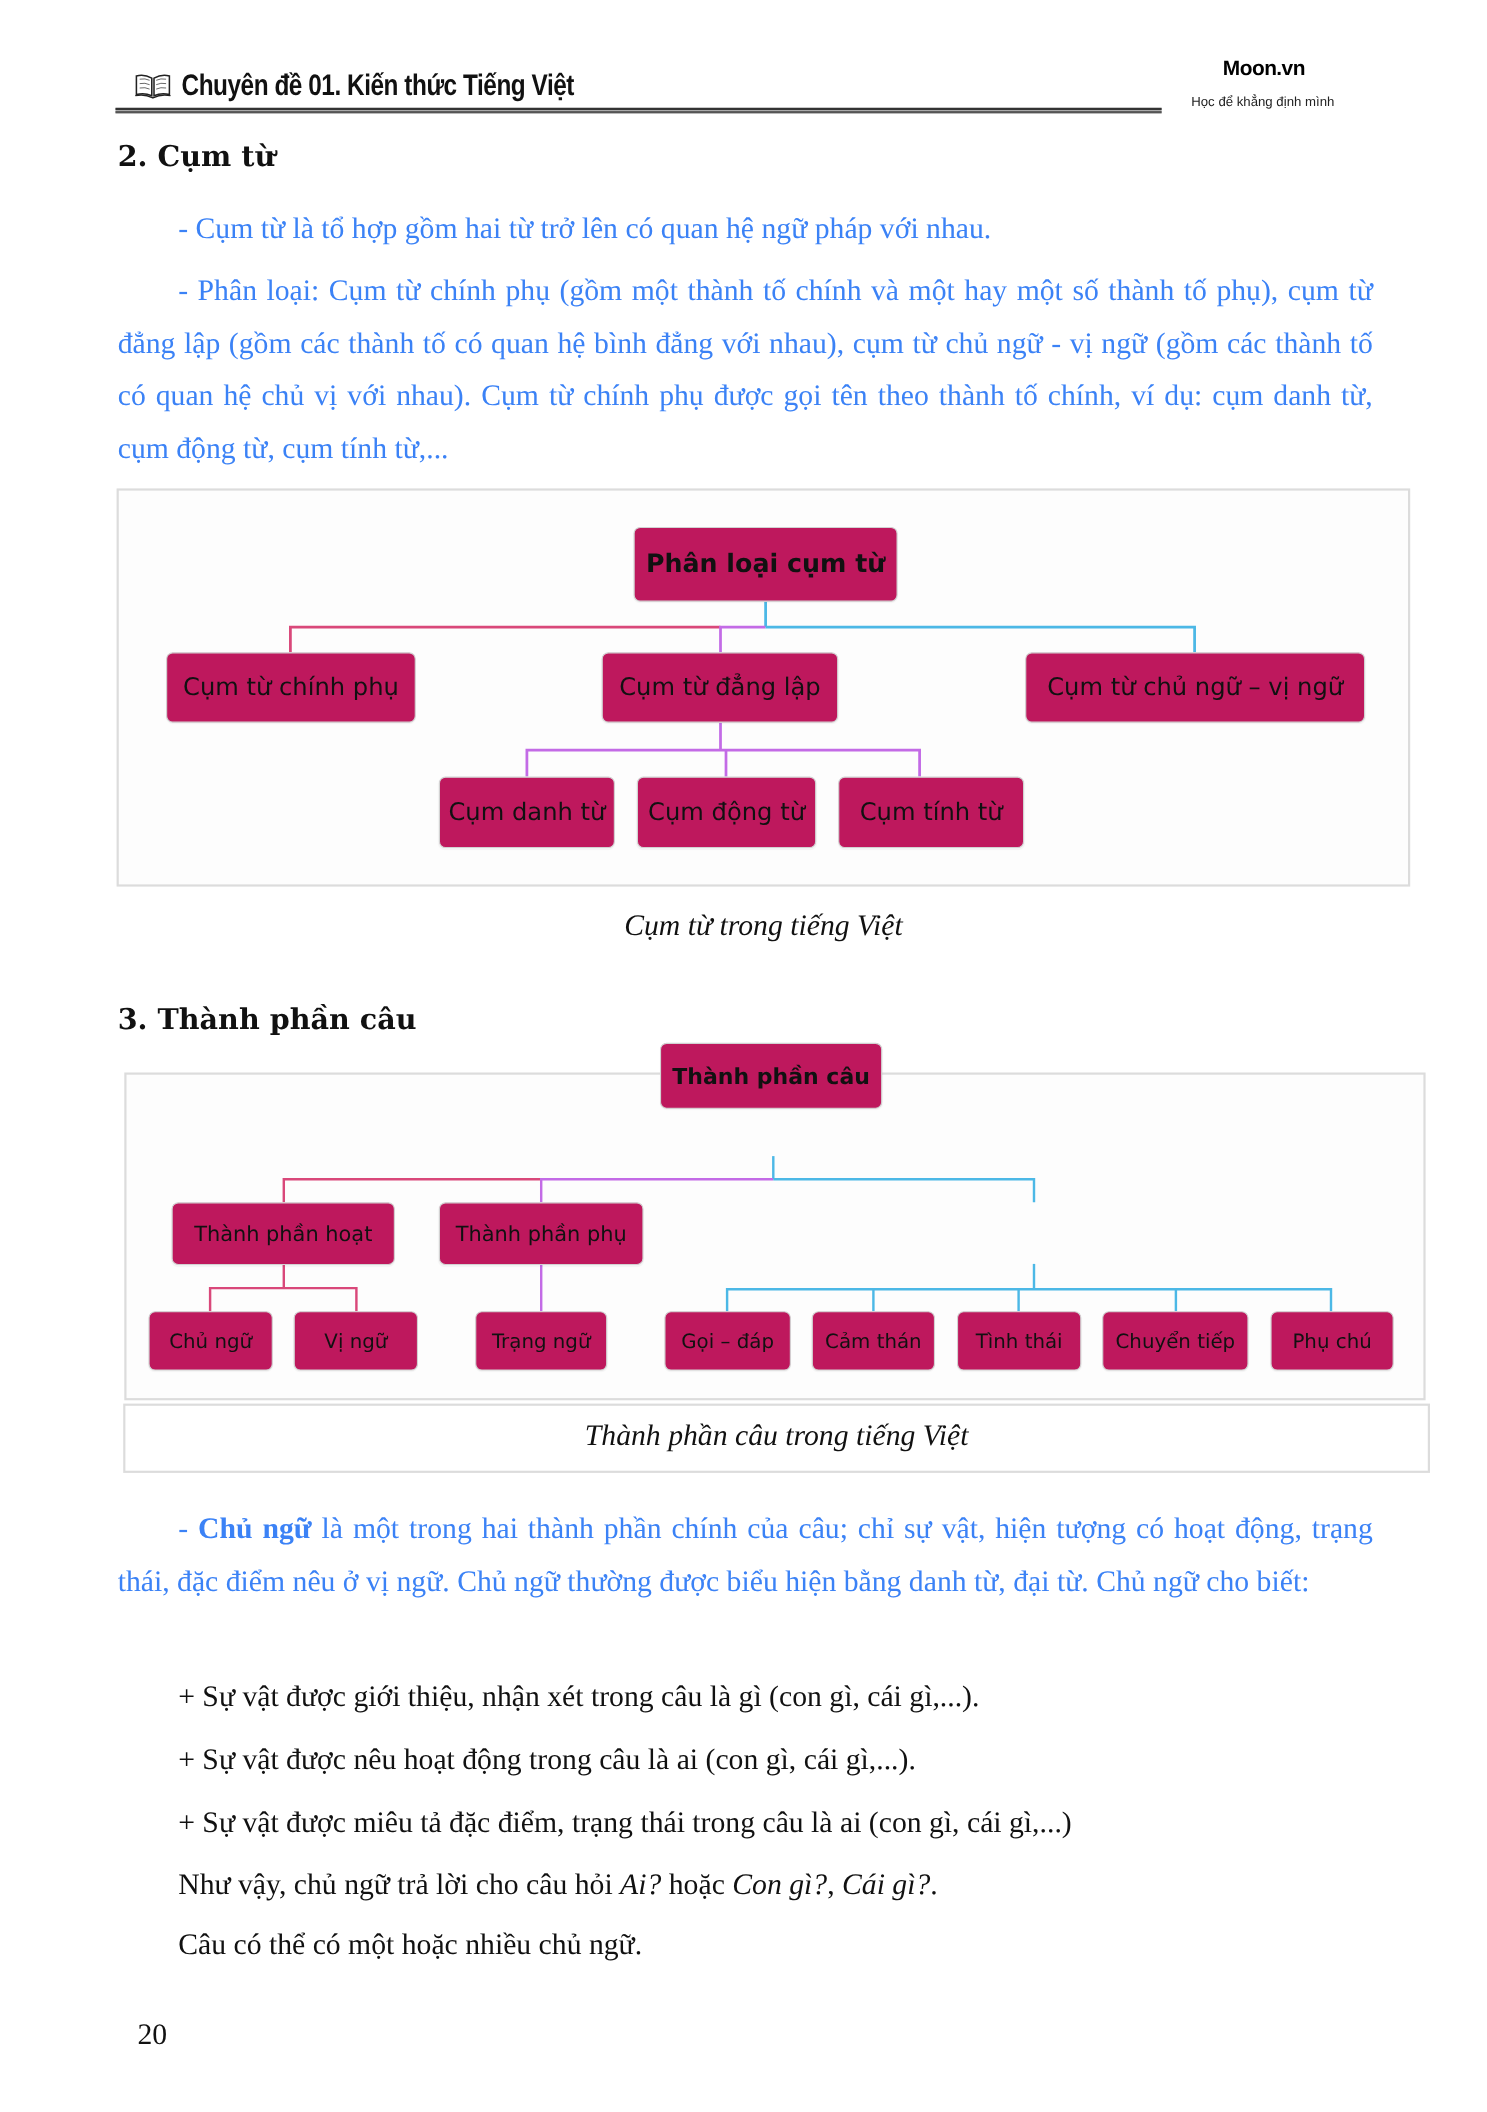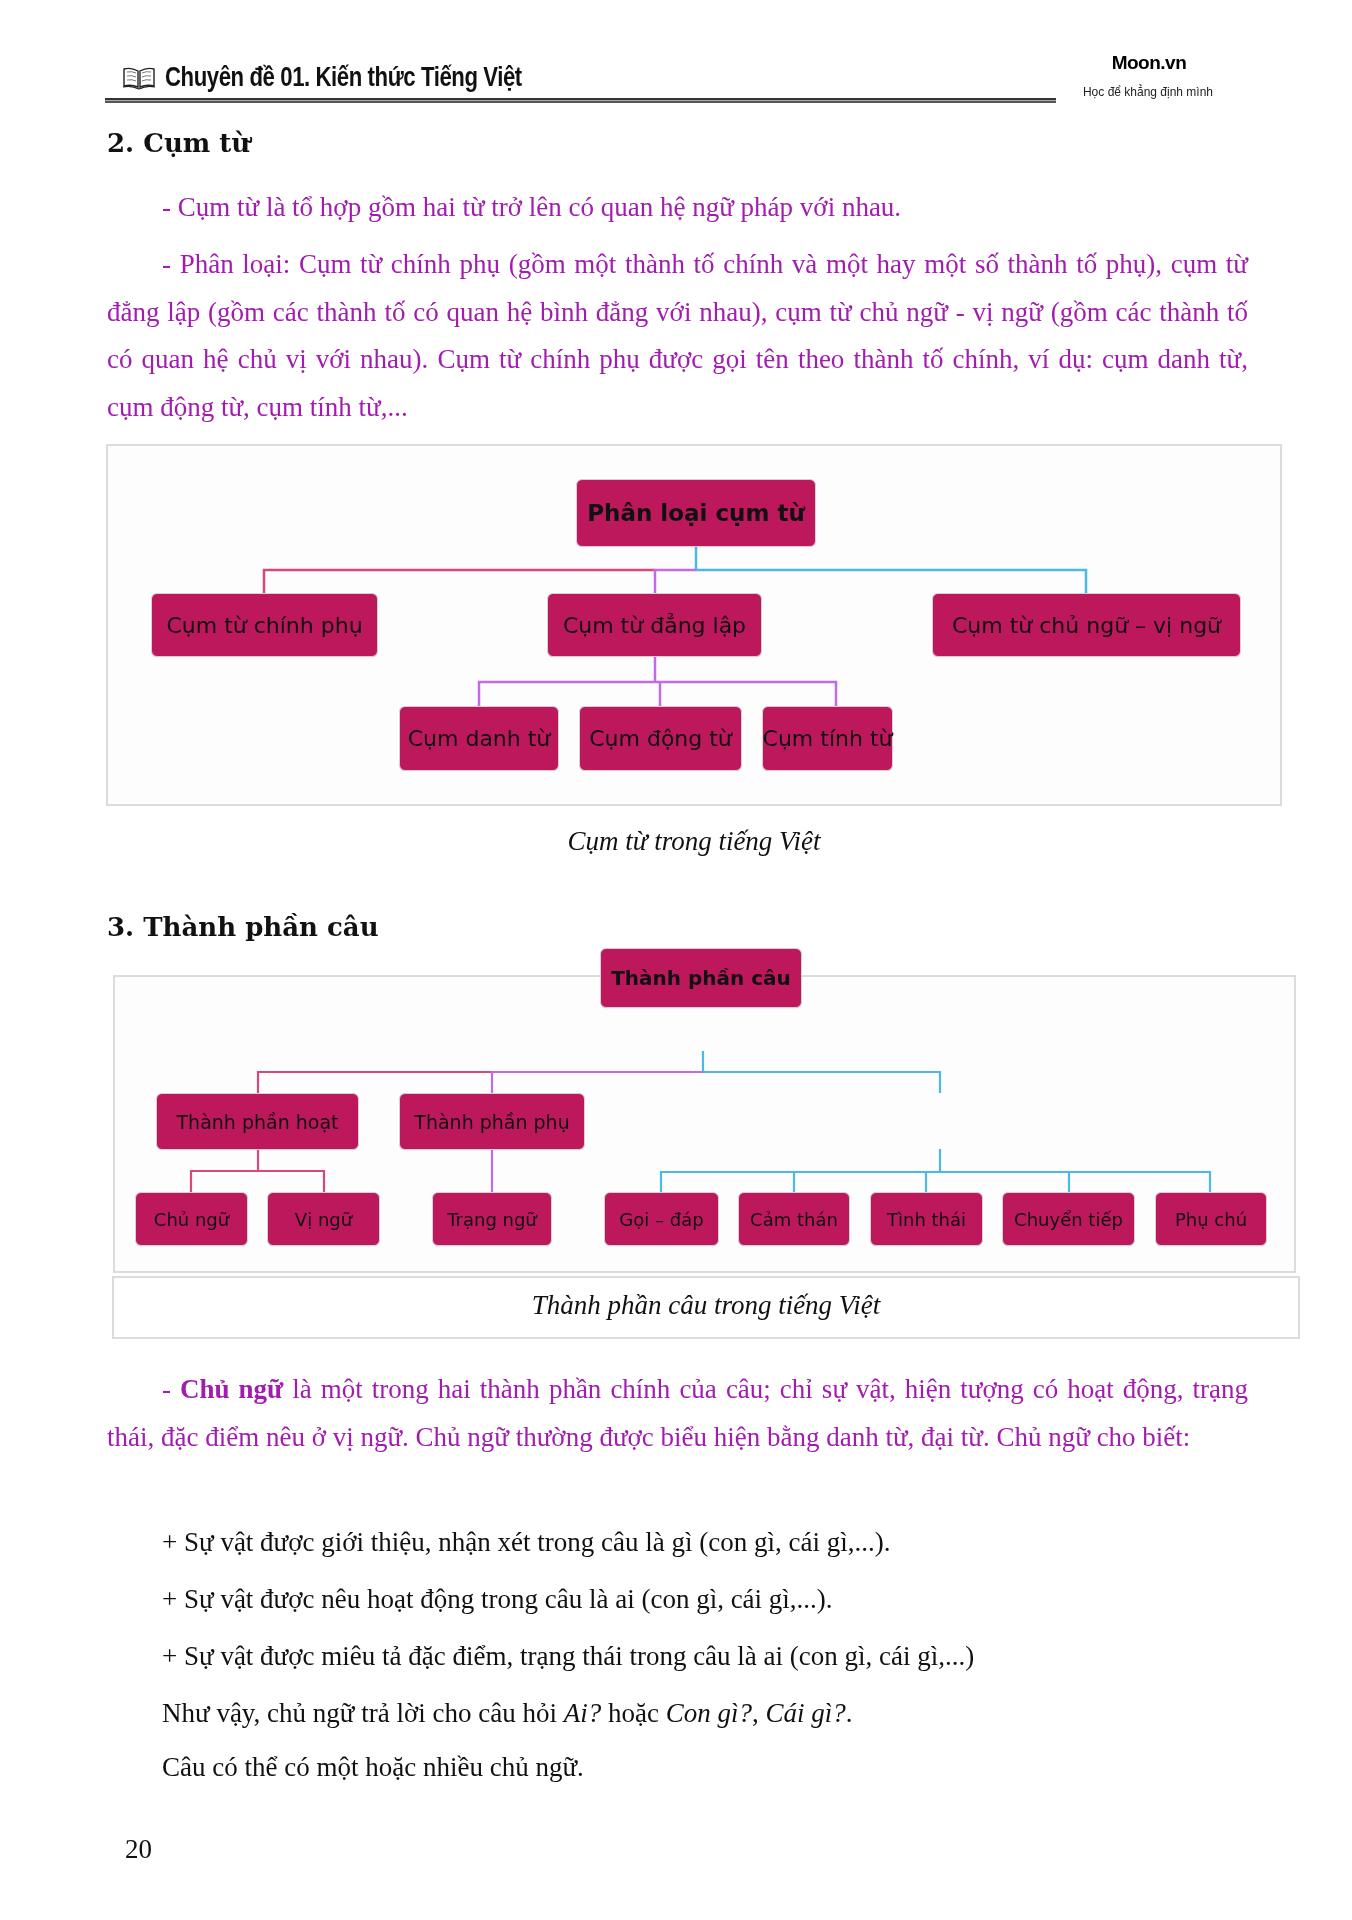--- a/index.html
+++ b/index.html
@@ -14,21 +14,21 @@
                transform-origin: left center; white-space: nowrap; color: #111; }
   .hdr-line { left: 105px; top: 98px; width: 951px; height: 5px; box-sizing: border-box;
               border-top: 2px solid #333; border-bottom: 2px solid #555; background: #aaa; }
   .logo { left: 1087px; top: 52px; width: 124px; text-align: center; font-family: Liberation Sans, sans-serif;
           font-weight: bold; font-size: 19px; letter-spacing: -0.5px; color: #000; }
   .tagline { left: 1080px; top: 85px; width: 136px; text-align: center; font-family: "Liberation Sans", sans-serif;
              font-size: 12px; color: #222; white-space: nowrap; }
 
   
   .h2 { left: 107px; font-family: "DejaVu Serif", serif; font-weight: bold; font-size: 26px; color: #111; white-space: nowrap; }
-  .para { left: 107px; width: 1141px; font-size: 27px; line-height: 47.5px; text-align: justify; color: #a21caf; }
+  .para { left: 107px; width: 1141px; font-size: 27px; line-height: 47.5px; text-align: justify; color: #3b82f6; }
   .para .indent { display: inline-block; width: 55px; }
   .line { left: 162px; font-size: 27px; white-space: nowrap; color: #111; }
   .page-num { left: 107px; top: 1834px; font-size: 27px; margin-left: 18px; }
 
   
   .diagram { border: 2px solid #dcdcdc; background: #fdfdfd; box-sizing: border-box; }
   .node { position: absolute; background: #be185d; border: 1.5px solid #d2d2d2; border-radius: 6px;
           box-sizing: border-box; display: flex; align-items: center; justify-content: center;
           font-family: "DejaVu Sans", "Liberation Sans", sans-serif; color: #111; white-space: nowrap;
           box-shadow: 0 1px 1px rgba(0,0,0,0.04); }
@@ -81,21 +81,21 @@
       <polyline points="479,706 479,682 836,682 836,706" stroke="#c36be6"></polyline>
       <line x1="660" y1="682" x2="660" y2="706" stroke="#c36be6"></line>
     </g>
   </svg>
   <div class="node root" style="left:576px; top:479px; width:240px; height:68px;">Phân loại cụm từ</div>
   <div class="node" style="left:151px; top:593px; width:227px; height:64px;">Cụm từ chính phụ</div>
   <div class="node" style="left:547px; top:593px; width:215px; height:64px;">Cụm từ đẳng lập</div>
   <div class="node" style="left:932px; top:593px; width:309px; height:64px;">Cụm từ chủ ngữ – vị ngữ</div>
   <div class="node" style="left:399px; top:706px; width:160px; height:65px;">Cụm danh từ</div>
   <div class="node" style="left:579px; top:706px; width:163px; height:65px;">Cụm động từ</div>
-  <div class="node" style="left:762px; top:706px; width:131px; height:65px;">Cụm tính từ</div>
+  <div class="node" style="left:762px; top:706px; width:169px; height:65px;">Cụm tính từ</div>
 </div>
 <div class="abs caption" style="left:106px; width:1176px; top:826px;">Cụm từ trong tiếng Việt</div>
 
 <div class="abs h2" style="top:912px;">3. Thành phần câu</div>
 
 <div class="abs diagram d2" style="left:113px; top:975px; width:1183px; height:298px;">
 </div>
 <div class="abs d2" style="left:0; top:0; width:1352px; height:1300px;">
   <svg class="conn" width="1352" height="1300">
     <g fill="none" stroke-width="2.2">

